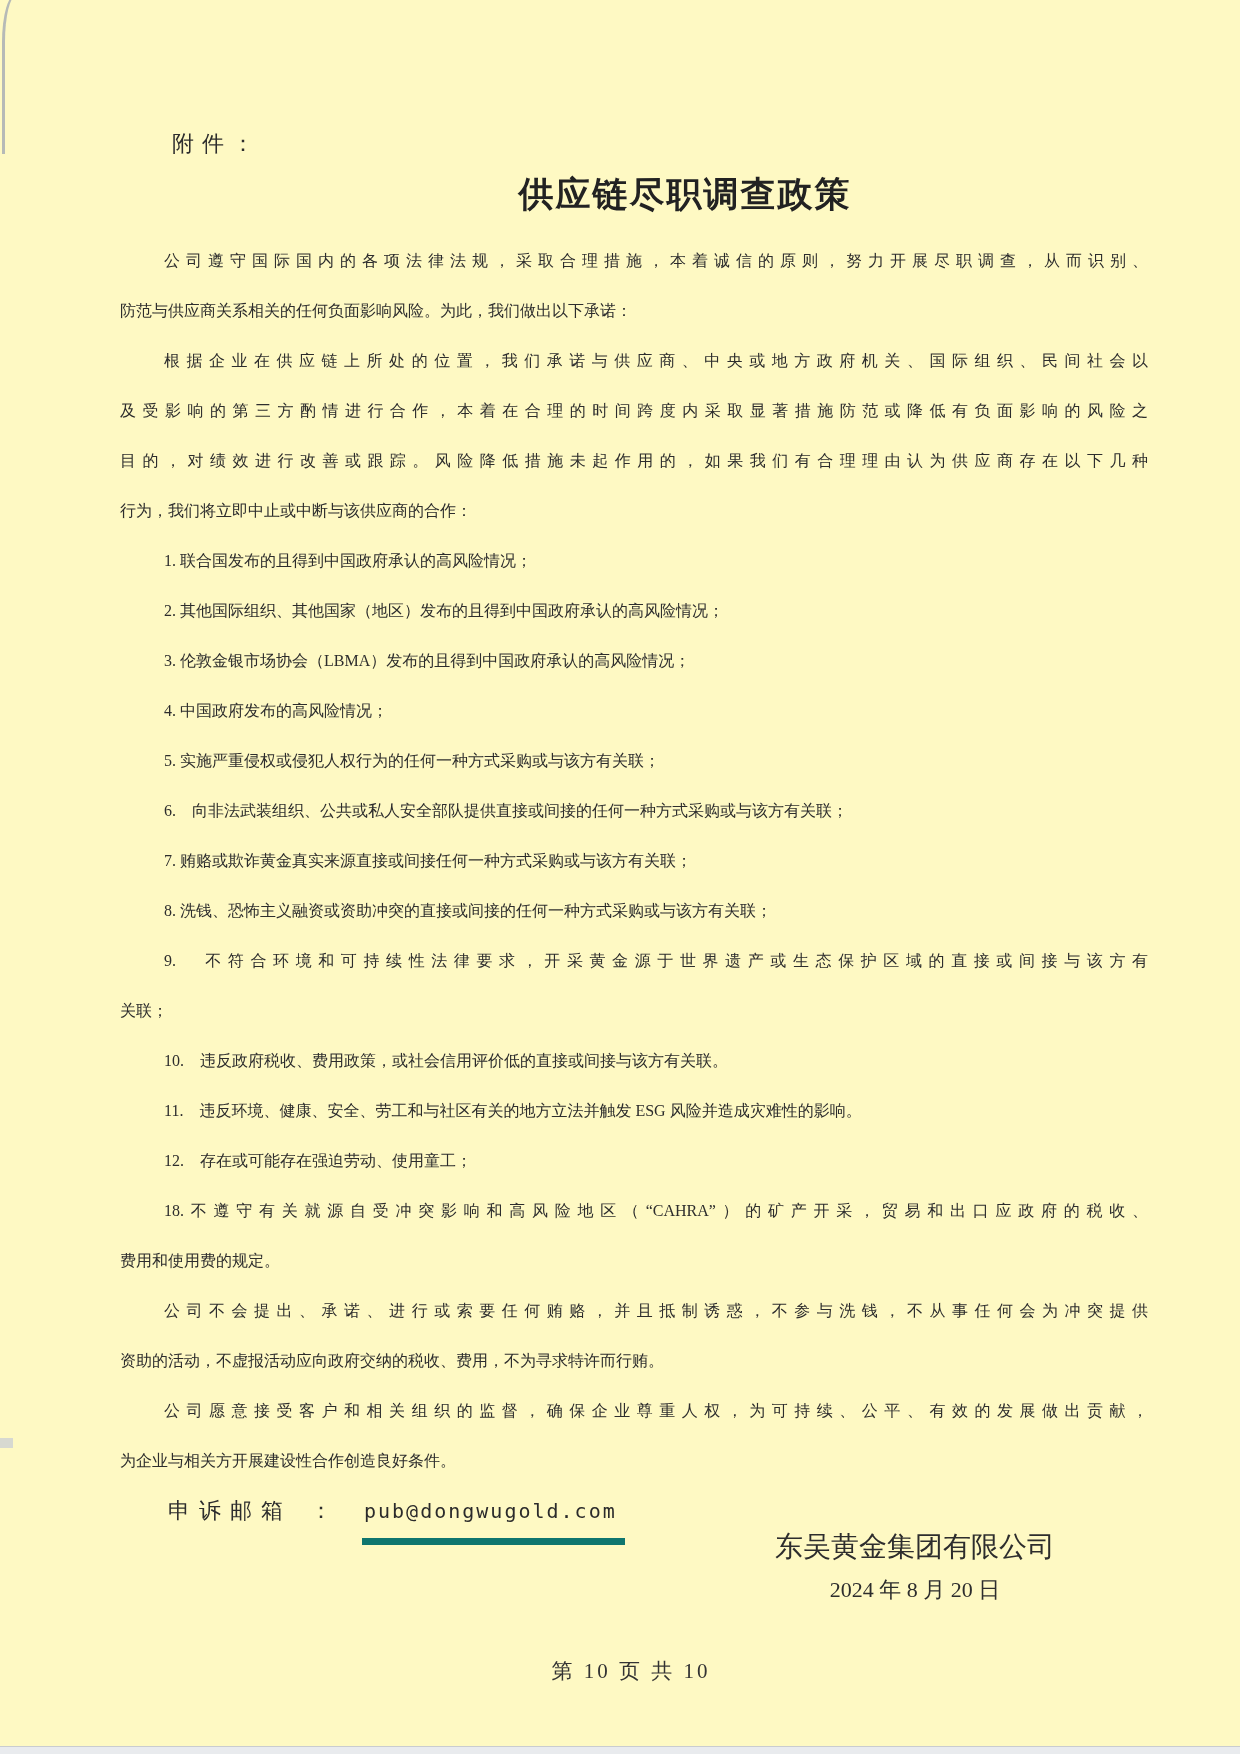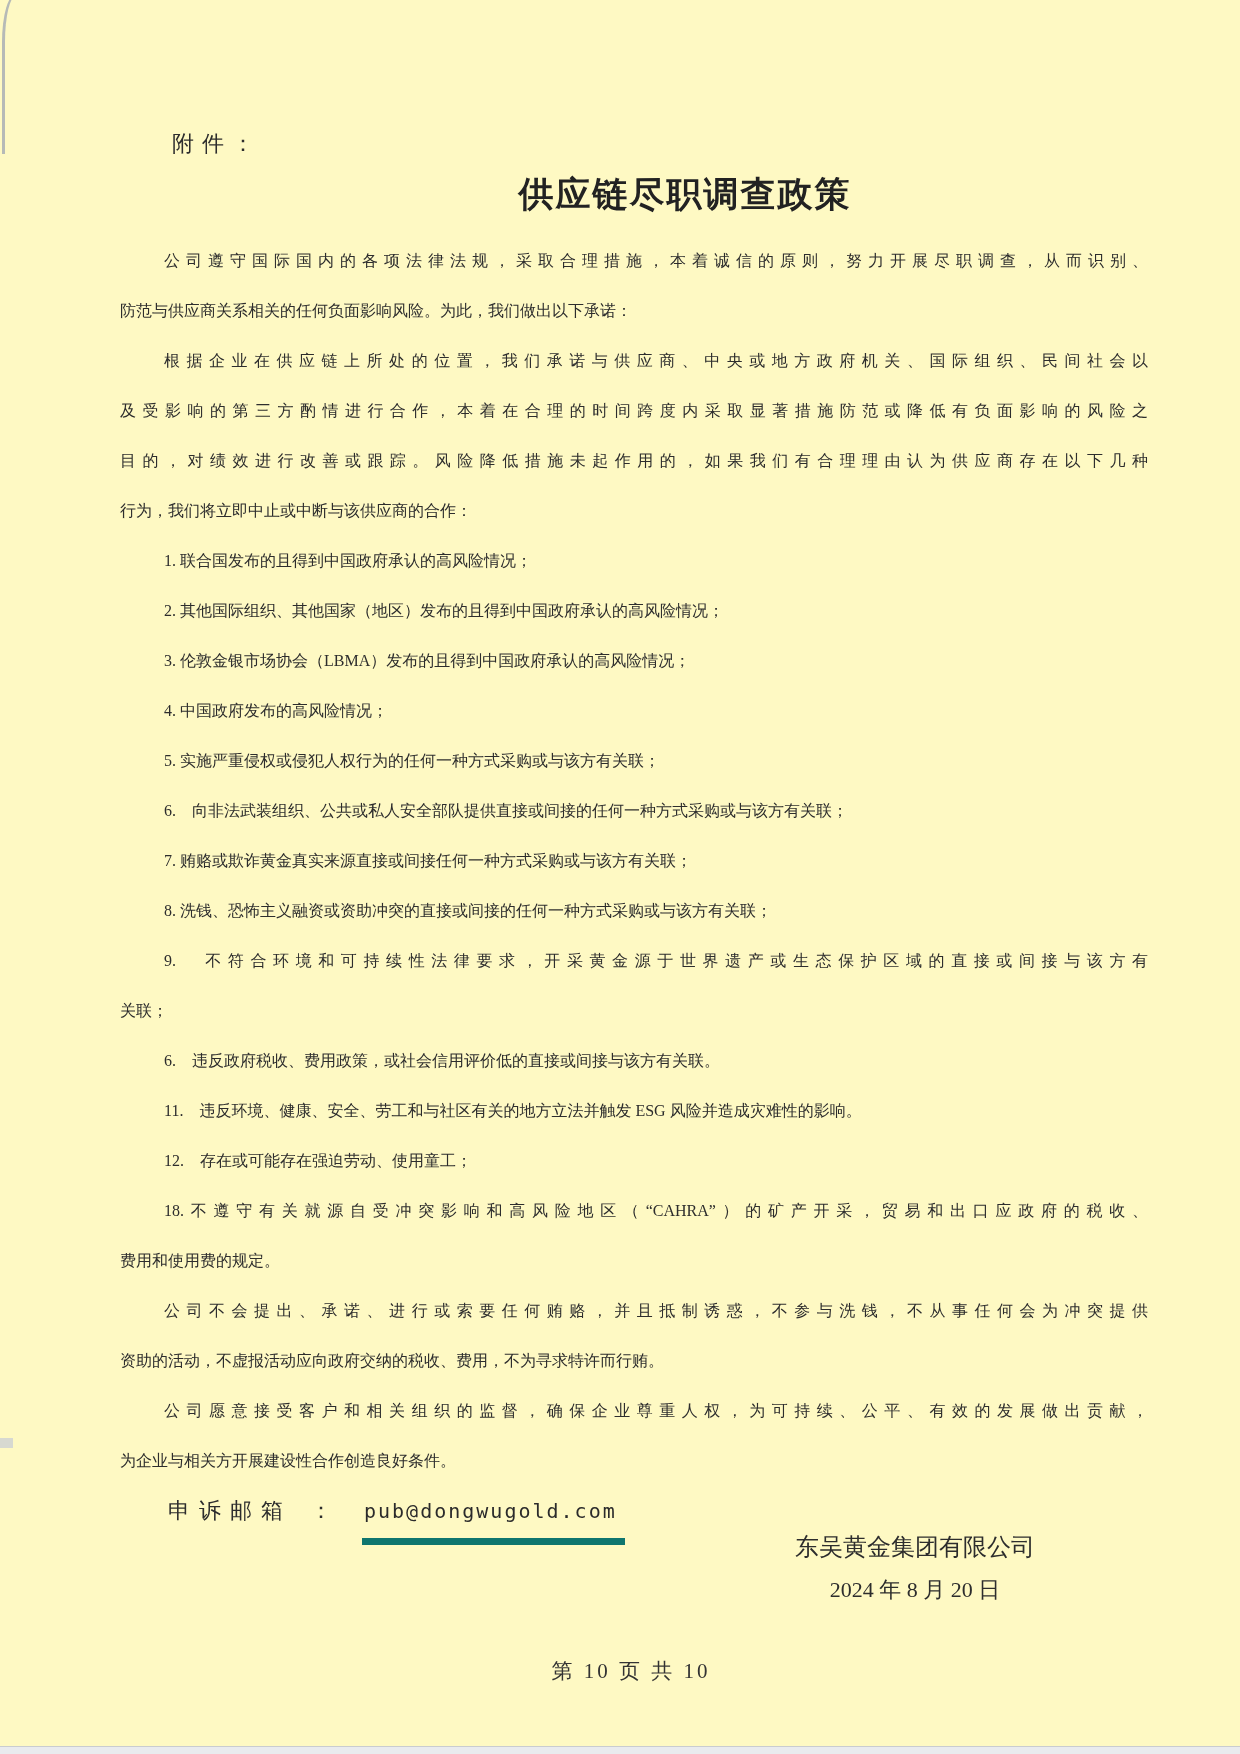--- a/index.html
+++ b/index.html
@@ -101,21 +101,21 @@
   }
 
   .signature-block {
     position: absolute;
     left: 760px; top: 1532px;
     width: 310px;
     text-align: center;
   }
   .signature-company {
     height: 30px; line-height: 30px;
-    font-size: 24px;
+    font-size: 28px;
   }
   .signature-date {
     margin-top: 13px;
     height: 30px; line-height: 30px;
     font-size: 22px;
   }
 
   .page-footer {
     position: absolute;
     left: 0; top: 1656px;
@@ -151,21 +151,21 @@
       <div class="bline indent-end">1. 联合国发布的且得到中国政府承认的高风险情况；</div>
       <div class="bline indent-end">2. 其他国际组织、其他国家（地区）发布的且得到中国政府承认的高风险情况；</div>
       <div class="bline indent-end">3. 伦敦金银市场协会（LBMA）发布的且得到中国政府承认的高风险情况；</div>
       <div class="bline indent-end">4. 中国政府发布的高风险情况；</div>
       <div class="bline indent-end">5. 实施严重侵权或侵犯人权行为的任何一种方式采购或与该方有关联；</div>
       <div class="bline indent-end">6.　向非法武装组织、公共或私人安全部队提供直接或间接的任何一种方式采购或与该方有关联；</div>
       <div class="bline indent-end">7. 贿赂或欺诈黄金真实来源直接或间接任何一种方式采购或与该方有关联；</div>
       <div class="bline indent-end">8. 洗钱、恐怖主义融资或资助冲突的直接或间接的任何一种方式采购或与该方有关联；</div>
       <div class="bline indent">9.　不符合环境和可持续性法律要求，开采黄金源于世界遗产或生态保护区域的直接或间接与该方有</div>
       <div class="bline flush-end">关联；</div>
-      <div class="bline indent-end">6.　违反政府税收、费用政策，或社会信用评价低的直接或间接与该方有关联。</div>
+      <div class="bline indent-end">10.　违反政府税收、费用政策，或社会信用评价低的直接或间接与该方有关联。</div>
       <div class="bline indent-end">11.　违反环境、健康、安全、劳工和与社区有关的地方立法并触发 ESG 风险并造成灾难性的影响。</div>
       <div class="bline indent-end">12.　存在或可能存在强迫劳动、使用童工；</div>
       <div class="bline indent">18.不遵守有关就源自受冲突影响和高风险地区（“CAHRA”）的矿产开采，贸易和出口应政府的税收、</div>
       <div class="bline flush-end">费用和使用费的规定。</div>
       <div class="bline indent">公司不会提出、承诺、进行或索要任何贿赂，并且抵制诱惑，不参与洗钱，不从事任何会为冲突提供</div>
       <div class="bline flush-end">资助的活动，不虚报活动应向政府交纳的税收、费用，不为寻求特许而行贿。</div>
       <div class="bline indent">公司愿意接受客户和相关组织的监督，确保企业尊重人权，为可持续、公平、有效的发展做出贡献，</div>
       <div class="bline flush-end">为企业与相关方开展建设性合作创造良好条件。</div>
     </div>
 

